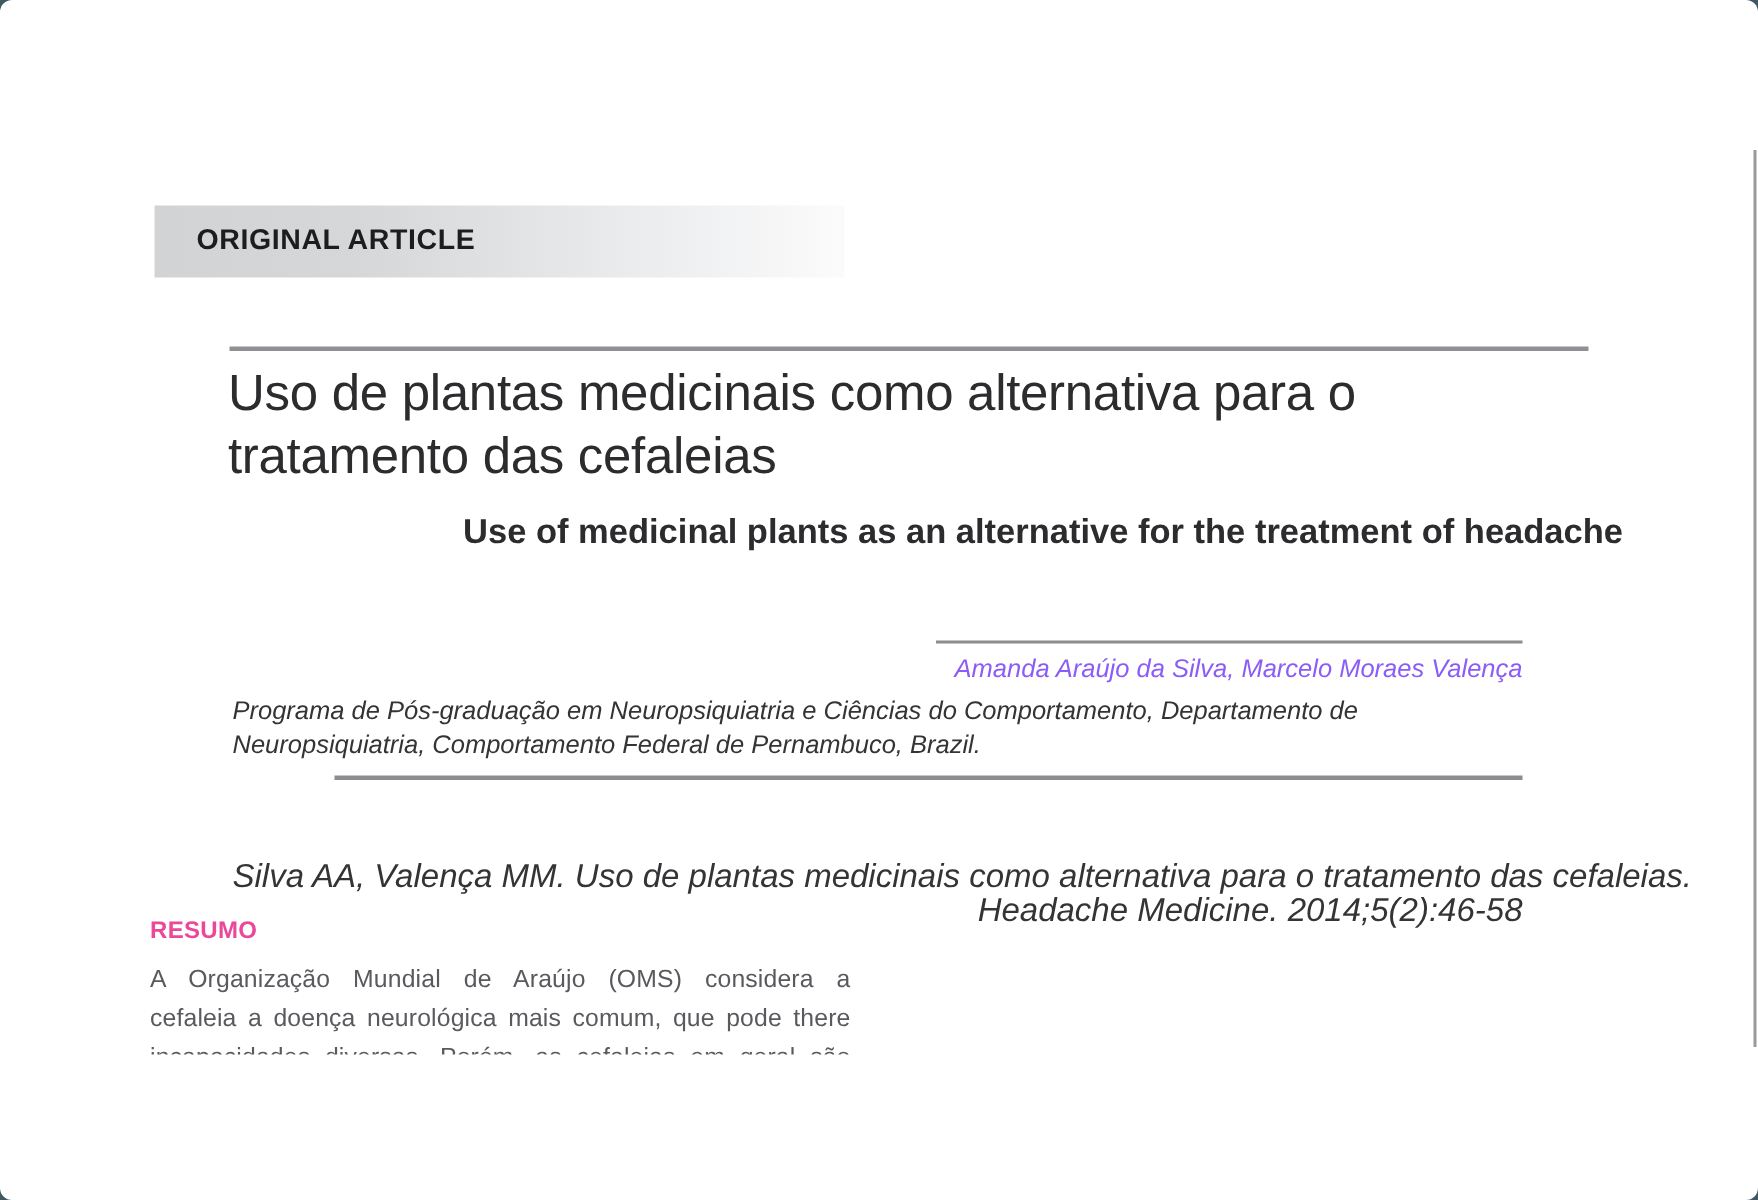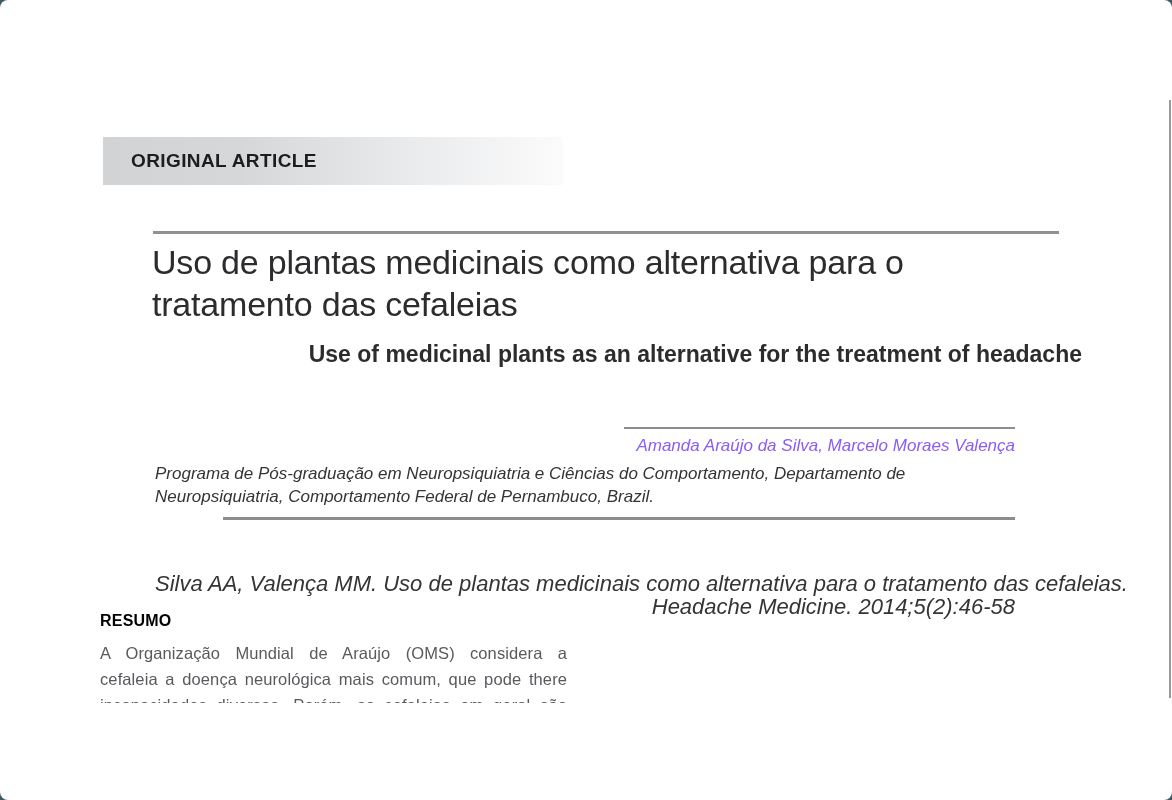--- a/index.html
+++ b/index.html
@@ -115,21 +115,21 @@
     position: absolute;
     left: 100px; top: 612px;
     display: flex;
     gap: 38px;
   }
   .abs-col-resumo { width: 467px; }
   .abs-col-abstract { width: 476px; }
   .abs-heading {
     font-size: 16px; font-weight: 700;
     letter-spacing: 0.2px;
-    color: #000000;
+    color: #ec4899;
     margin: 0 0 0 0;
   }
   .abs-clip {
     margin-top: 10px;
     height: 63px;
     overflow: hidden;
   }
   .abs-line {
     font-size: 16.5px;
     line-height: 26px;

